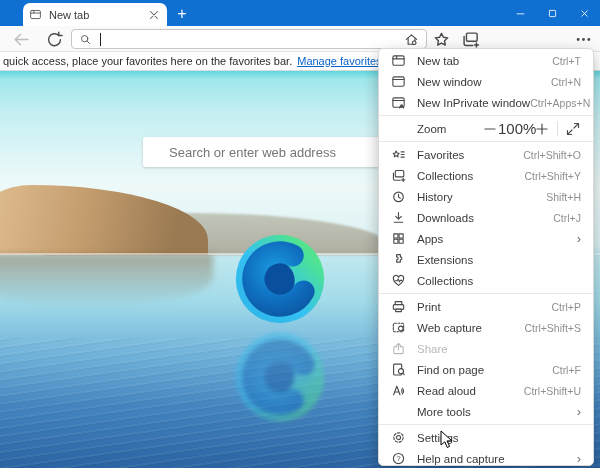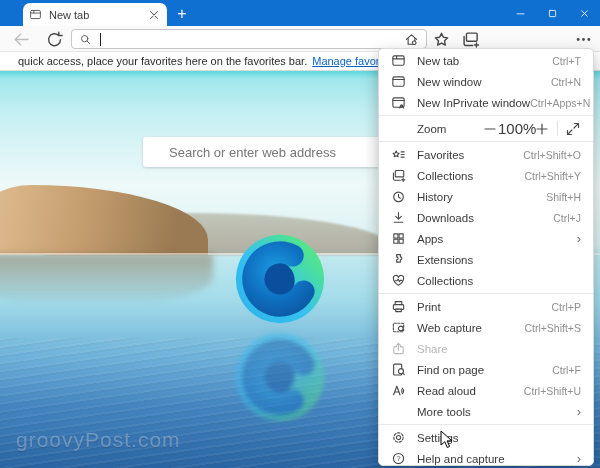--- a/index.html
+++ b/index.html
@@ -36,21 +36,21 @@
   .pill{position:absolute;left:488px;top:29px;height:20px;border:1px solid #8f8f8f;border-radius:11px;
     display:flex;align-items:center;padding:0 2px 0 10px;box-sizing:border-box;background:#fdfdfd;}
   .pill-label{font-size:10.5px;color:#333;margin-right:7px;white-space:nowrap;}
   .avatar{width:16px;height:16px;border-radius:50%;
     background:radial-gradient(circle at 50% 32%, #8a5242 0 34%, #5e2f25 35% 70%, #40201a 71%);
     border:1px solid #6b6b6b;box-sizing:border-box;}
 
   
   .notifbar{position:absolute;left:0;top:52px;width:600px;height:19px;background:#fff;
     border-bottom:1px solid #dcdcdc;box-sizing:border-box;display:flex;align-items:center;
-    font-size:11px;color:#2b2b2b;padding-left:18px;white-space:nowrap;}
+    font-size:11px;color:#2b2b2b;padding-left:3px;white-space:nowrap;}
   .notif-link{color:#0A63C9;text-decoration:underline;margin-left:5px;}
 
   
   .scene{position:absolute;left:0;top:71px;width:600px;height:397px;overflow:hidden;
     background:linear-gradient(180deg,#5fd7de 0,#9fe7ec 8px,#c3eff3 40px,#e2f6f7 90px,
       #eef9f9 115px,#dcf2f4 175px,#c3e9f0 182px,#a2dbe9 230px,#6fb2da 285px,#4485c0 335px,#2a64a2 397px);}
   .ridge-far{position:absolute;left:45px;top:142px;width:345px;height:42px;
     background:linear-gradient(180deg,#b8bcab,#a79d8d);opacity:.8;filter:blur(1px);
     border-radius:45% 60% 0 0/100% 85% 0 0;}
   .hill-left{position:absolute;left:-18px;top:114px;width:226px;height:70px;
@@ -373,21 +373,20 @@
     <div class="ripples"></div>
     <svg class="edge-reflect">
         <use href="#edge"></use>
       </svg>
     <svg class="edge-logo">
         <use href="#edge"></use>
       </svg>
     <div class="searchbox">
       <input placeholder="Search or enter web address" style="">
     </div>
-    <div class="watermark">groovyPost.com</div>
   </div>
 
   <div class="menu">
     <div class="mrow">
       <span class="micon">
           <svg>
             <use href="#i-tab"></use>
           </svg>
         </span>
       <span class="mlabel">New tab</span>

